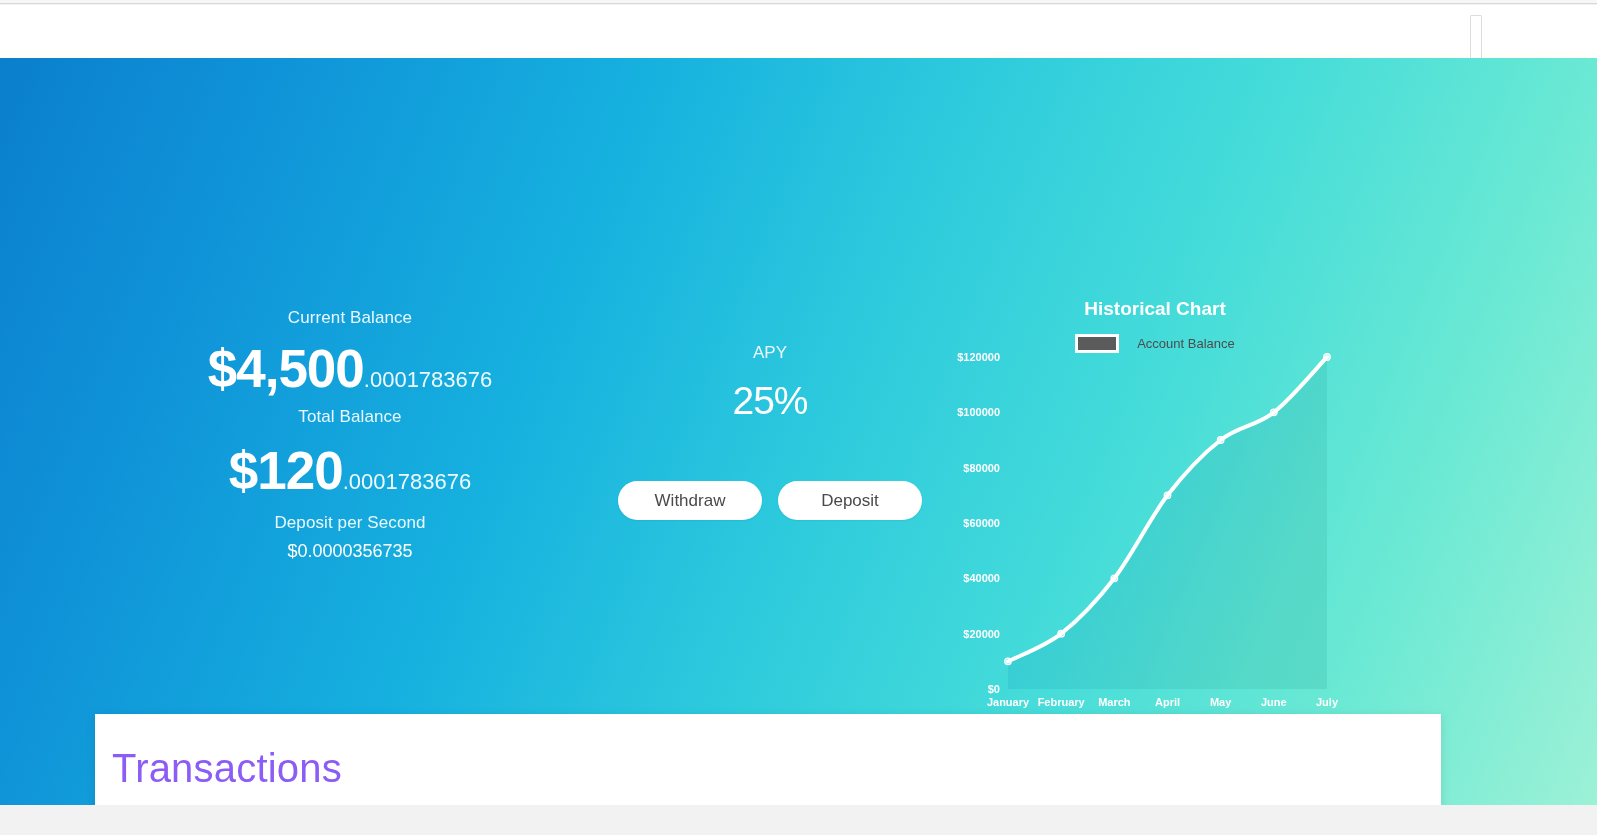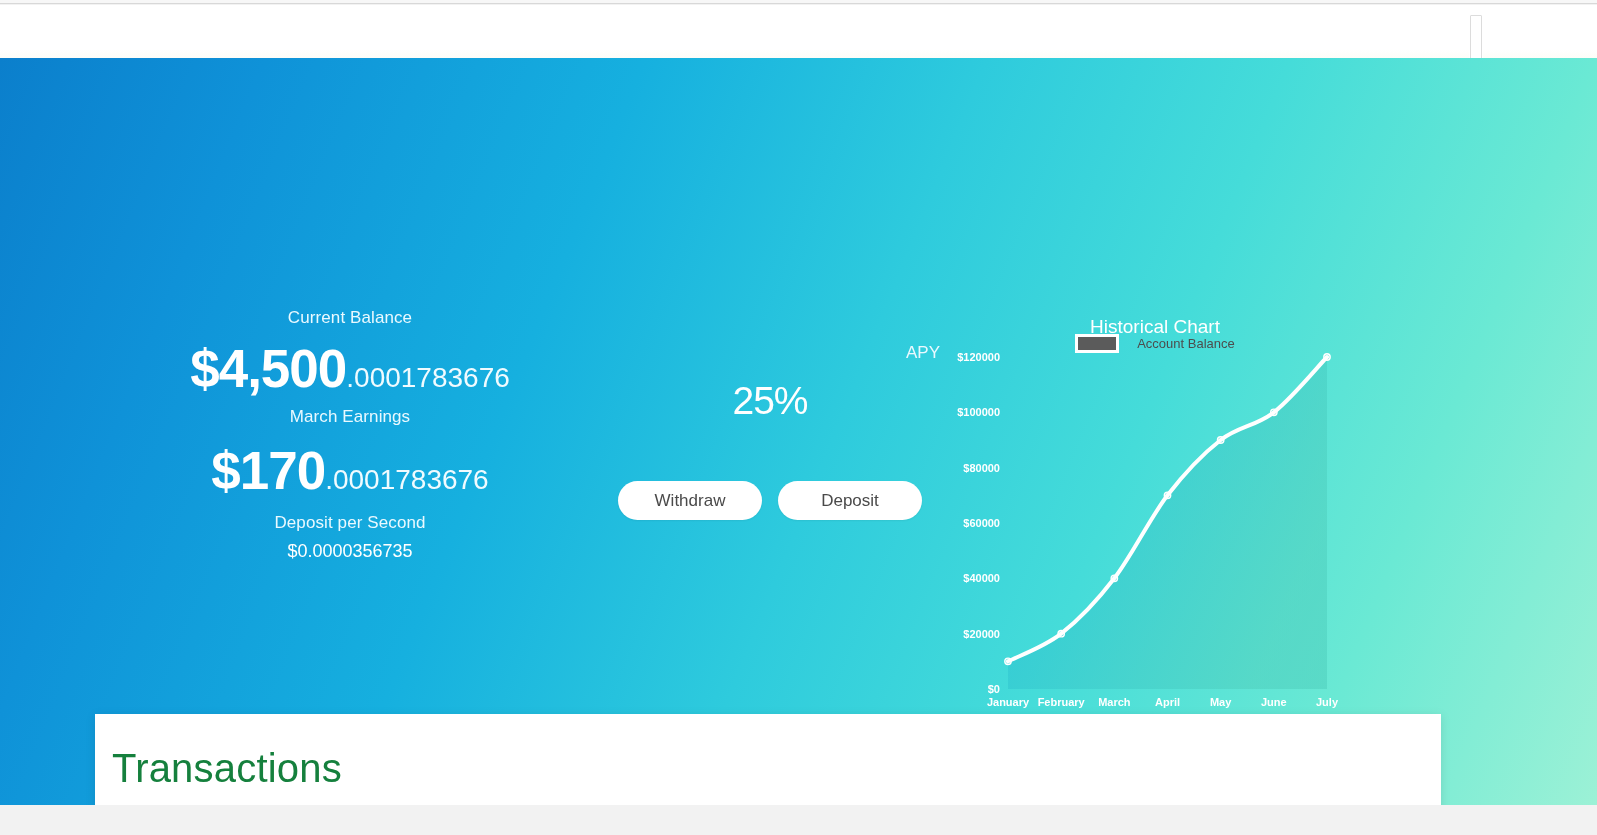--- a/index.html
+++ b/index.html
@@ -53,48 +53,48 @@
   }
   .stat-label {
     font-size:17px; font-weight:400; color:#eaf9ff;
     letter-spacing:.1px; line-height:1.2;
   }
   .stat-big {
     line-height:1.0; white-space:nowrap;
     font-weight:300; letter-spacing:-1px;
   }
   .stat-big .whole { font-size:53px; color:#ffffff;font-weight:bold; }
-  .stat-big .frac  { font-size:28px; color:#f0fbff; letter-spacing:0; }
+  .stat-big .frac  { font-size:22px; color:#f0fbff; letter-spacing:0; }
   .balance-row { margin-top:14px; margin-bottom:12px; }
   .earnings-row { margin-top:16px; margin-bottom:16px; }
   .eps-value { font-size:18px; font-weight:400; color:#ffffff; margin-top:8px; }
 
   
   .apy-col {
     position:absolute; left:600px; top:285px; width:340px;
     text-align:center; color:#ffffff;
   }
-  .apy-label { font-size:17px; color:#eaf9ff;text-align:right; }
+  .apy-label { font-size:17px; color:#eaf9ff; }
   .apy-value { font-size:39px; font-weight:400; margin-top:16px; letter-spacing:-1px; }
   .btn-row { margin-top:58px; display:flex; justify-content:center; gap:16px; }
   .pill-btn {
     width:144px; height:39px; border-radius:20px; border:none;
     background:#ffffff; color:#4a4a4a; font-size:17px;
     font-family:"Liberation Sans", sans-serif; cursor:pointer;
     display:flex; align-items:center; justify-content:center;
     box-shadow:0 1px 2px rgba(0,0,0,.06);
   }
 
   
   .chart-wrap {
     position:absolute; left:940px; top:240px; width:430px; height:425px;
   }
   .chart-title {
-    position:absolute; left:0; top:18px; width:430px; text-align:center;
-    color:#ffffff; font-size:19px; font-weight:400;
+    position:absolute; left:0; top:0; width:430px; text-align:center;
+    color:#ffffff; font-size:19px; font-weight:700;
   }
   .chart-legend {
     position:absolute; left:0; top:36px; width:430px;
     display:flex; align-items:center; justify-content:center; gap:18px;
   }
   .legend-swatch {
     width:38px; height:13px; background:#5b5b5b;
     border:3px solid #ffffff; box-sizing:content-box;
   }
   .legend-text { font-size:13px; color:#4d4d4d; }
@@ -103,21 +103,21 @@
   .xtick { font-size:11px; font-weight:bold; fill:#ffffff; text-anchor:middle; }
 
   
   .tx-card {
     position:absolute; left:95px; top:714px; width:1346px; height:121px;
     background:#ffffff;
     box-shadow:0 2px 10px rgba(0,0,0,.10);
   }
   .tx-title {
     position:absolute; left:17px; top:32px;
-    font-size:40px; font-weight:300; color:#15803d; letter-spacing:.2px;
+    font-size:40px; font-weight:300; color:#8b5cf6; letter-spacing:.2px;
   }
   .page-bottom {
     position:absolute; left:0; top:805px; width:1597px; height:30px;
     background:#f2f2f2;
   }
 </style>
 </head>
 <body>
 
 <div id="root">
@@ -130,23 +130,23 @@
     <div class="scroll-thumb"></div>
   </div>
 
   <div class="hero">
 
     <div class="stats">
       <div class="stat-label">Current Balance</div>
       <div class="stat-big balance-row">
         <span class="whole">$4,500</span><span class="frac">.0001783676</span>
       </div>
-      <div class="stat-label">March Earnings</div>
+      <div class="stat-label">Total Balance</div>
       <div class="stat-big earnings-row">
-        <span class="whole">$170</span><span class="frac">.0001783676</span>
+        <span class="whole">$120</span><span class="frac">.0001783676</span>
       </div>
       <div class="stat-label">Deposit per Second</div>
       <div class="eps-value">$0.0000356735</div>
     </div>
 
     <div class="apy-col">
       <div class="apy-label">APY</div>
       <div class="apy-value">25%</div>
       <div class="btn-row">
         <button class="pill-btn">Withdraw</button>

